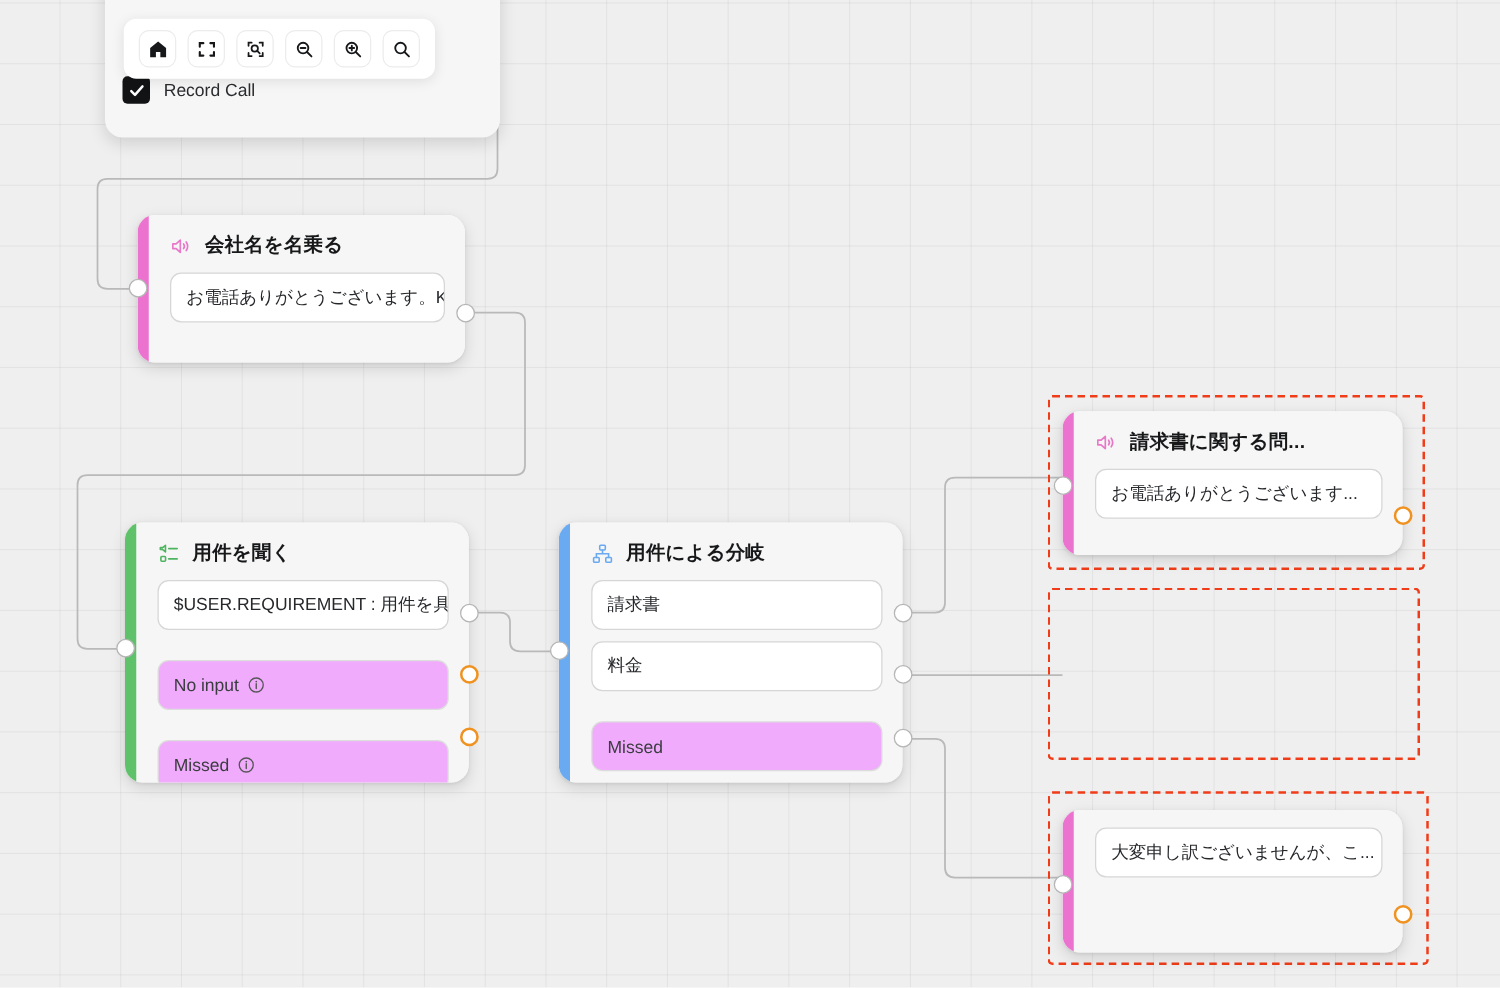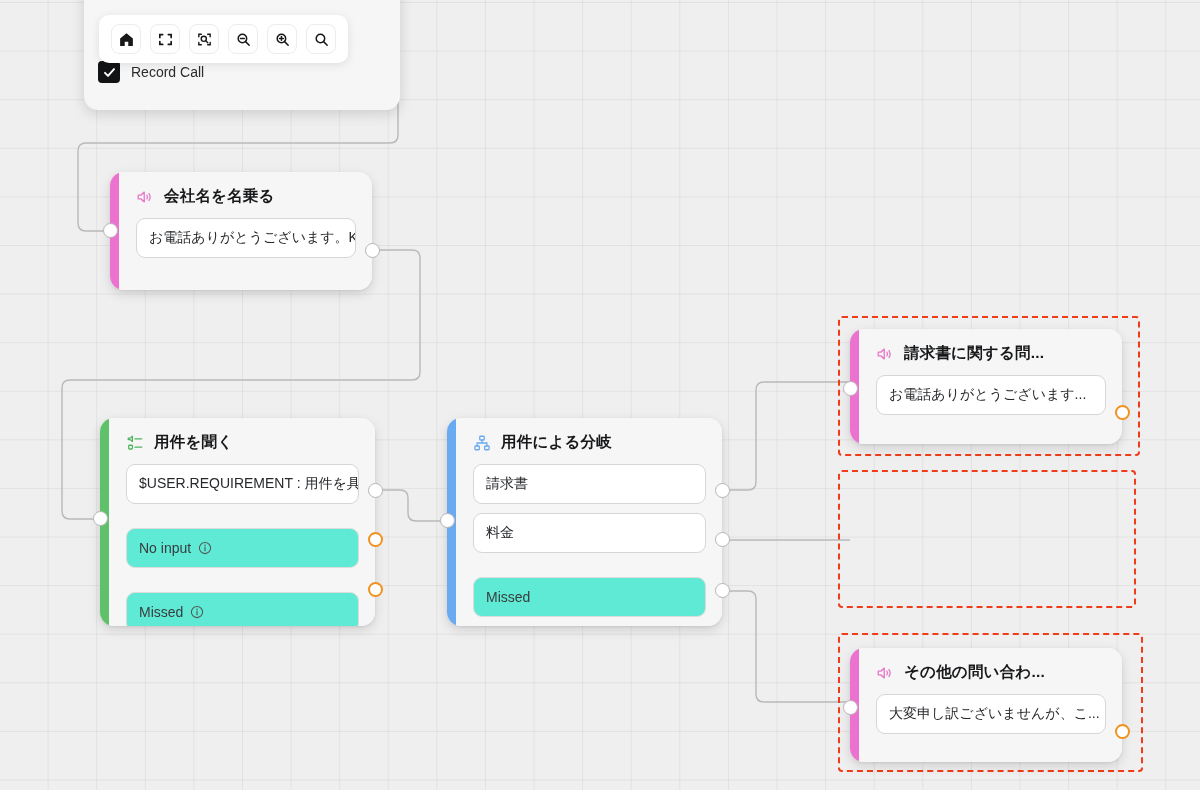--- a/index.html
+++ b/index.html
@@ -62,21 +62,21 @@
     border-radius: 9px;
     height: 40px;
     display: flex; align-items: center;
     padding: 0 12px;
     font-size: 14px; color: #26282b;
     white-space: nowrap; overflow: hidden;
     margin-bottom: 9px;
   }
   .field:last-child { margin-bottom: 0; }
   .field.muted {
-    background: #5eead4; border-color: #dcdcdc; color: #3a3c3f; margin-top: 24px;
+    background: #f0abfc; border-color: #dcdcdc; color: #3a3c3f; margin-top: 24px;
   }
   .field .info {
     display:inline-block; margin-left: 7px; width: 14px; height: 14px;
   }
 
   
   .port {
     position: absolute; width: 15px; height: 15px; border-radius: 50%;
     background: #ffffff; border: 1.6px solid #a9a9a9; z-index: 5;
   }
@@ -328,30 +328,20 @@
     <span class="port plain" style="left:-7.5px; top:52px;"></span>
     <span class="port orange" style="right:-7.5px; top:76px;"></span>
   </div>
 
   <div class="redbox" style="left:838px; top:470px; width:298px; height:138px;"></div>
 
   <div class="redbox" style="left:838px; top:633px; width:305px; height:139px;"></div>
   <div class="node" style="left:850px; top:648px; width:272px; height:114px;">
     <div class="node-inner">
       <div class="accent pink"></div>
-      <div class="node-head">
-        <svg class="hicon" viewBox="0 0 24 24">
-          <g fill="none" stroke="#e879c9" stroke-width="1.8" stroke-linejoin="round" stroke-linecap="round">
-            <path d="M3 9.5 H6.5 L11 5.5 V18.5 L6.5 14.5 H3 Z"></path>
-            <path d="M14.5 9.5 Q16.3 12 14.5 14.5"></path>
-            <path d="M17.3 7.4 Q20.4 12 17.3 16.6"></path>
-          </g>
-        </svg>
-        <span class="node-title">その他の問い合わ...</span>
-      </div>
       <div class="field">
         <span>大変申し訳ございませんが、こ...</span>
       </div>
     </div>
     <span class="port plain" style="left:-7.5px; top:52px;"></span>
     <span class="port orange" style="right:-7.5px; top:76px;"></span>
   </div>
 
 </div>
 

